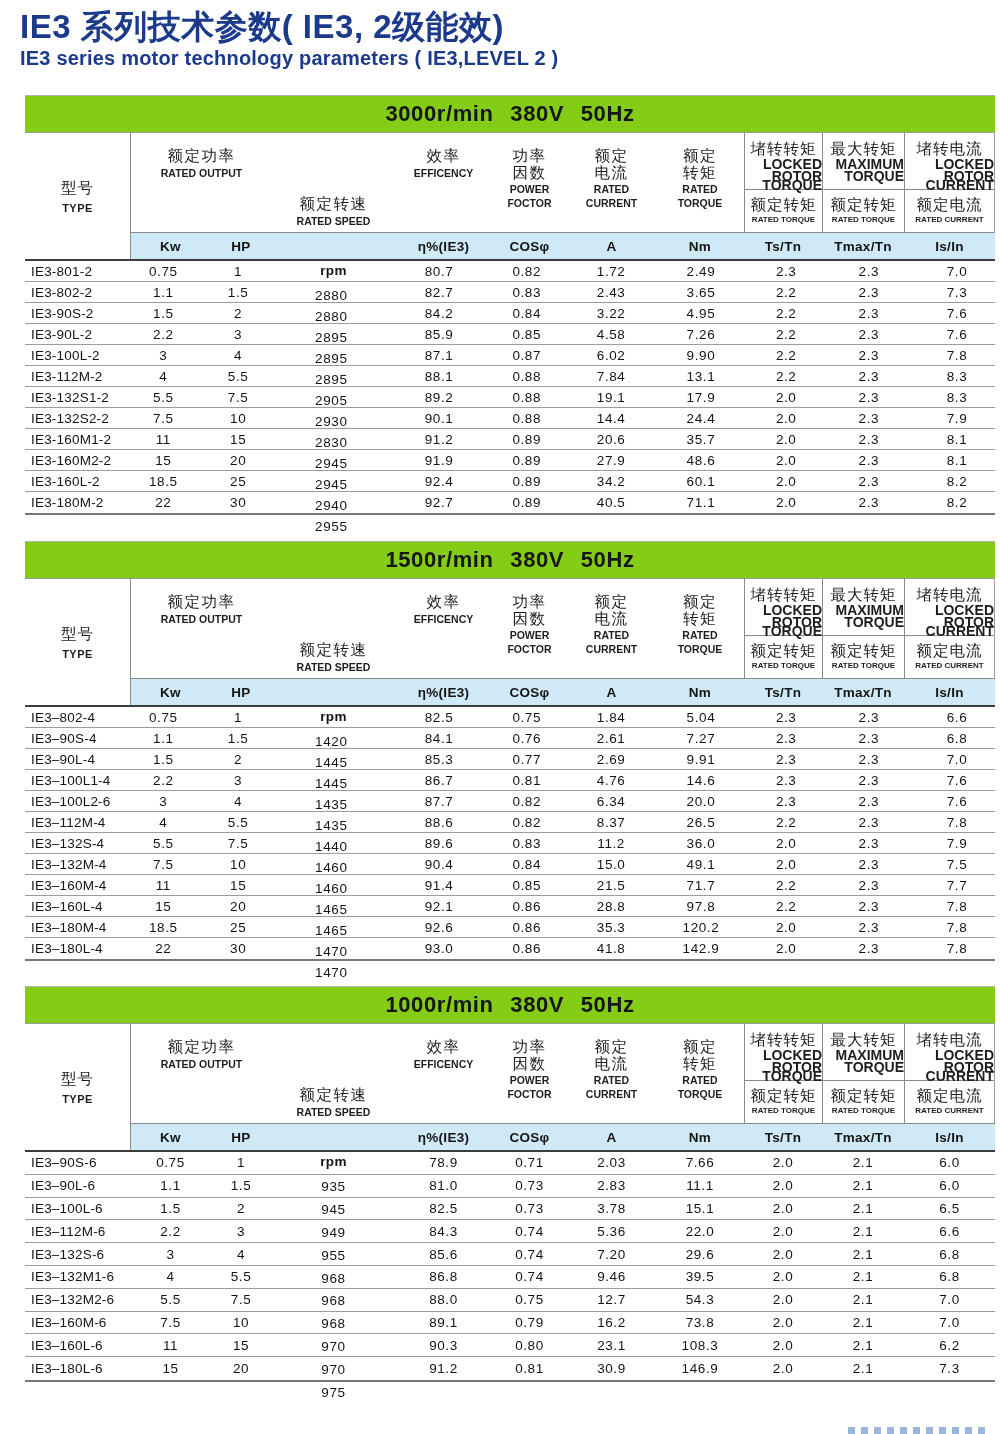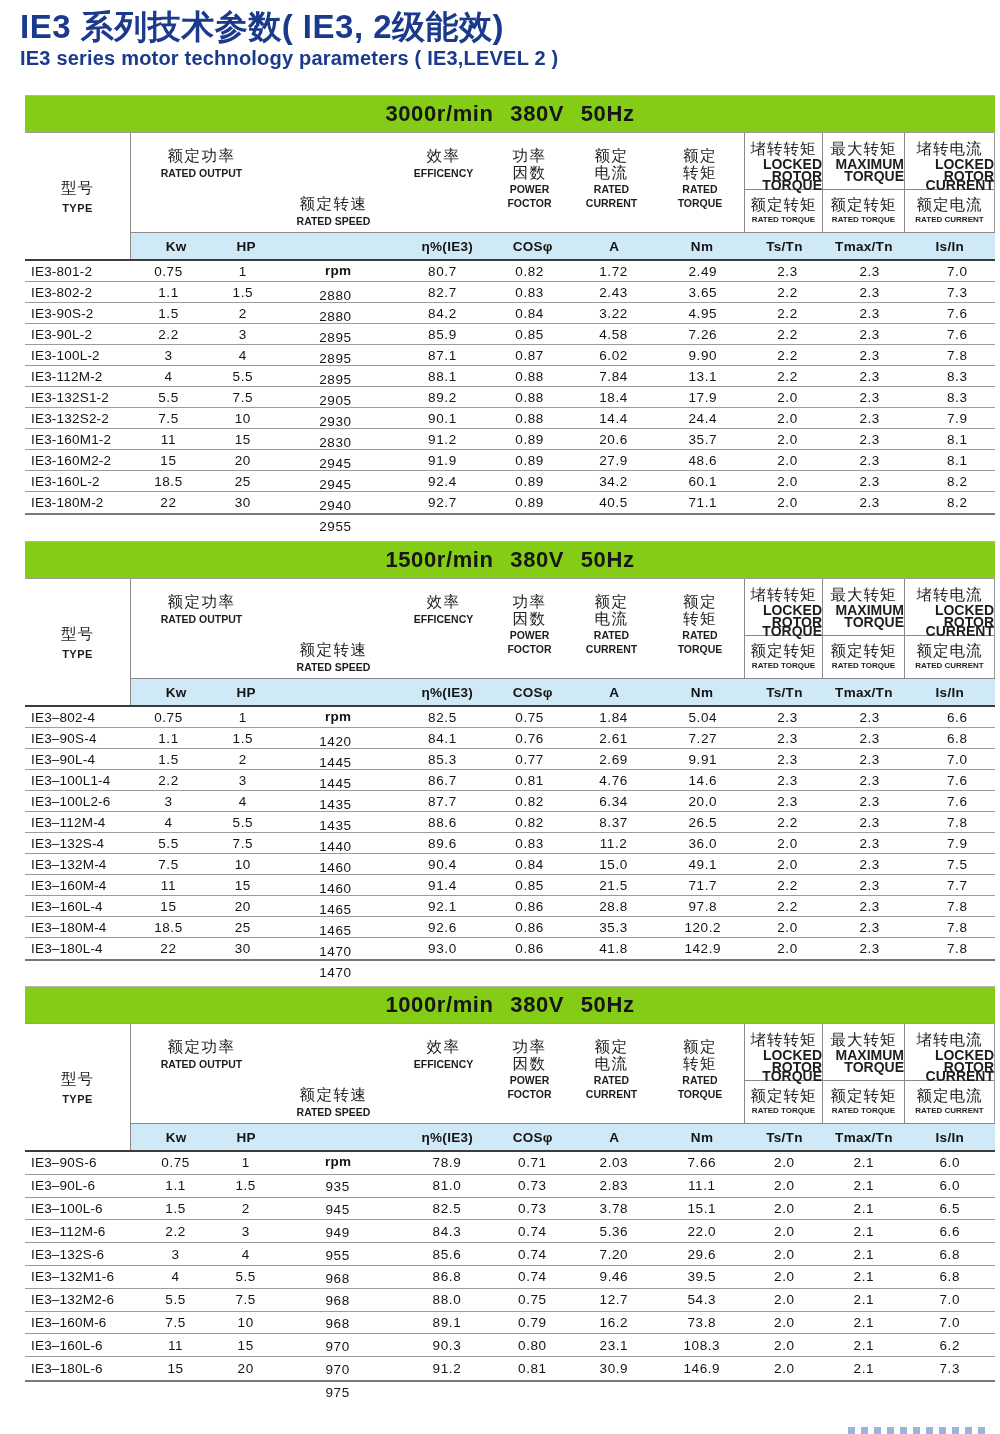--- a/index.html
+++ b/index.html
@@ -51,21 +51,21 @@
 
   .tbody{border-top:2px solid #3c3c3c;border-bottom:2px solid #787878;}
   .trow{display:flex;align-items:center;border-bottom:1px solid #9c9c9c;box-sizing:border-box;}
   .t0 .trow,.t1 .trow{height:21px;gap:16px;}
   .t2 .trow{height:22.8px;}
   .trow:last-child{border-bottom:none;}
   .cell{box-sizing:border-box;text-align:center;font-size:13.5px;color:#141414;letter-spacing:0.6px;}
   .cell.type{text-align:left;padding-left:6px;letter-spacing:0.2px;}
 
   .c0{width:106px;}
-  .c1{width:79px;margin-left:6px;}
+  .c1{width:79px;}
   .c2{width:62px;}
   .c3{width:123px;margin-top:48px;}
   .c4{width:97px;}
   .c5{width:75px;}
   .c6{width:89px;}
   .c7{width:88px;}
   .c8{width:78px;}
   .c9{width:82px;}
   .c10{width:91px;}
   .w-output{width:141px;}
@@ -252,21 +252,21 @@
           <div class="cell c9">2.3</div>
           <div class="cell c10">8.3</div>
         </div>
         <div class="trow">
           <div class="cell c0 type">IE3-132S1-2</div>
           <div class="cell c1">5.5</div>
           <div class="cell c2">7.5</div>
           <div class="cell c3">2930</div>
           <div class="cell c4">89.2</div>
           <div class="cell c5">0.88</div>
-          <div class="cell c6">18.4</div>
+          <div class="cell c6">19.1</div>
           <div class="cell c7">17.9</div>
           <div class="cell c8">2.0</div>
           <div class="cell c9">2.3</div>
           <div class="cell c10">8.3</div>
         </div>
         <div class="trow">
           <div class="cell c0 type">IE3-132S2-2</div>
           <div class="cell c1">7.5</div>
           <div class="cell c2">10</div>
           <div class="cell c3">2830</div>

